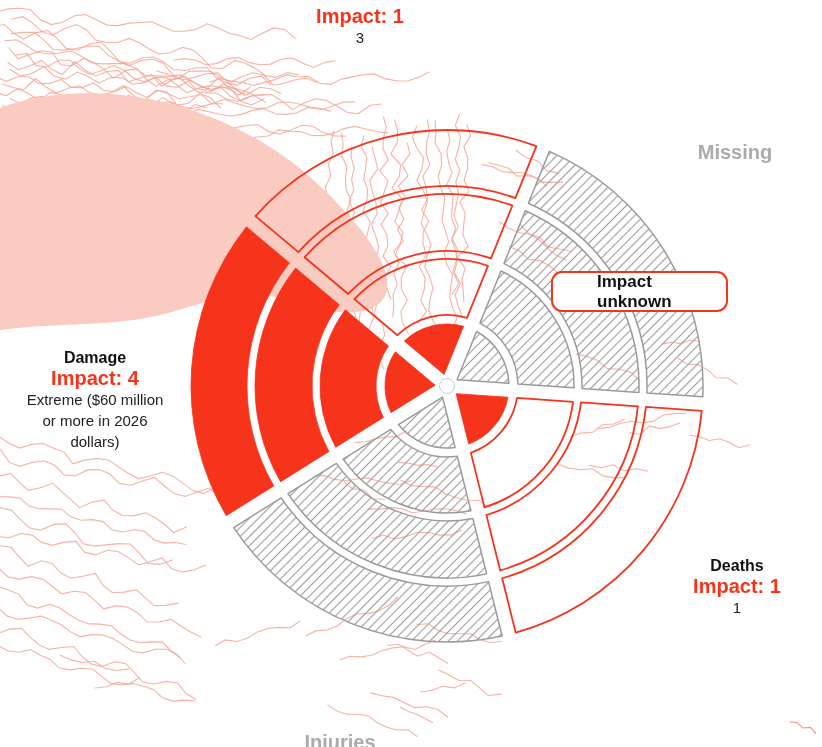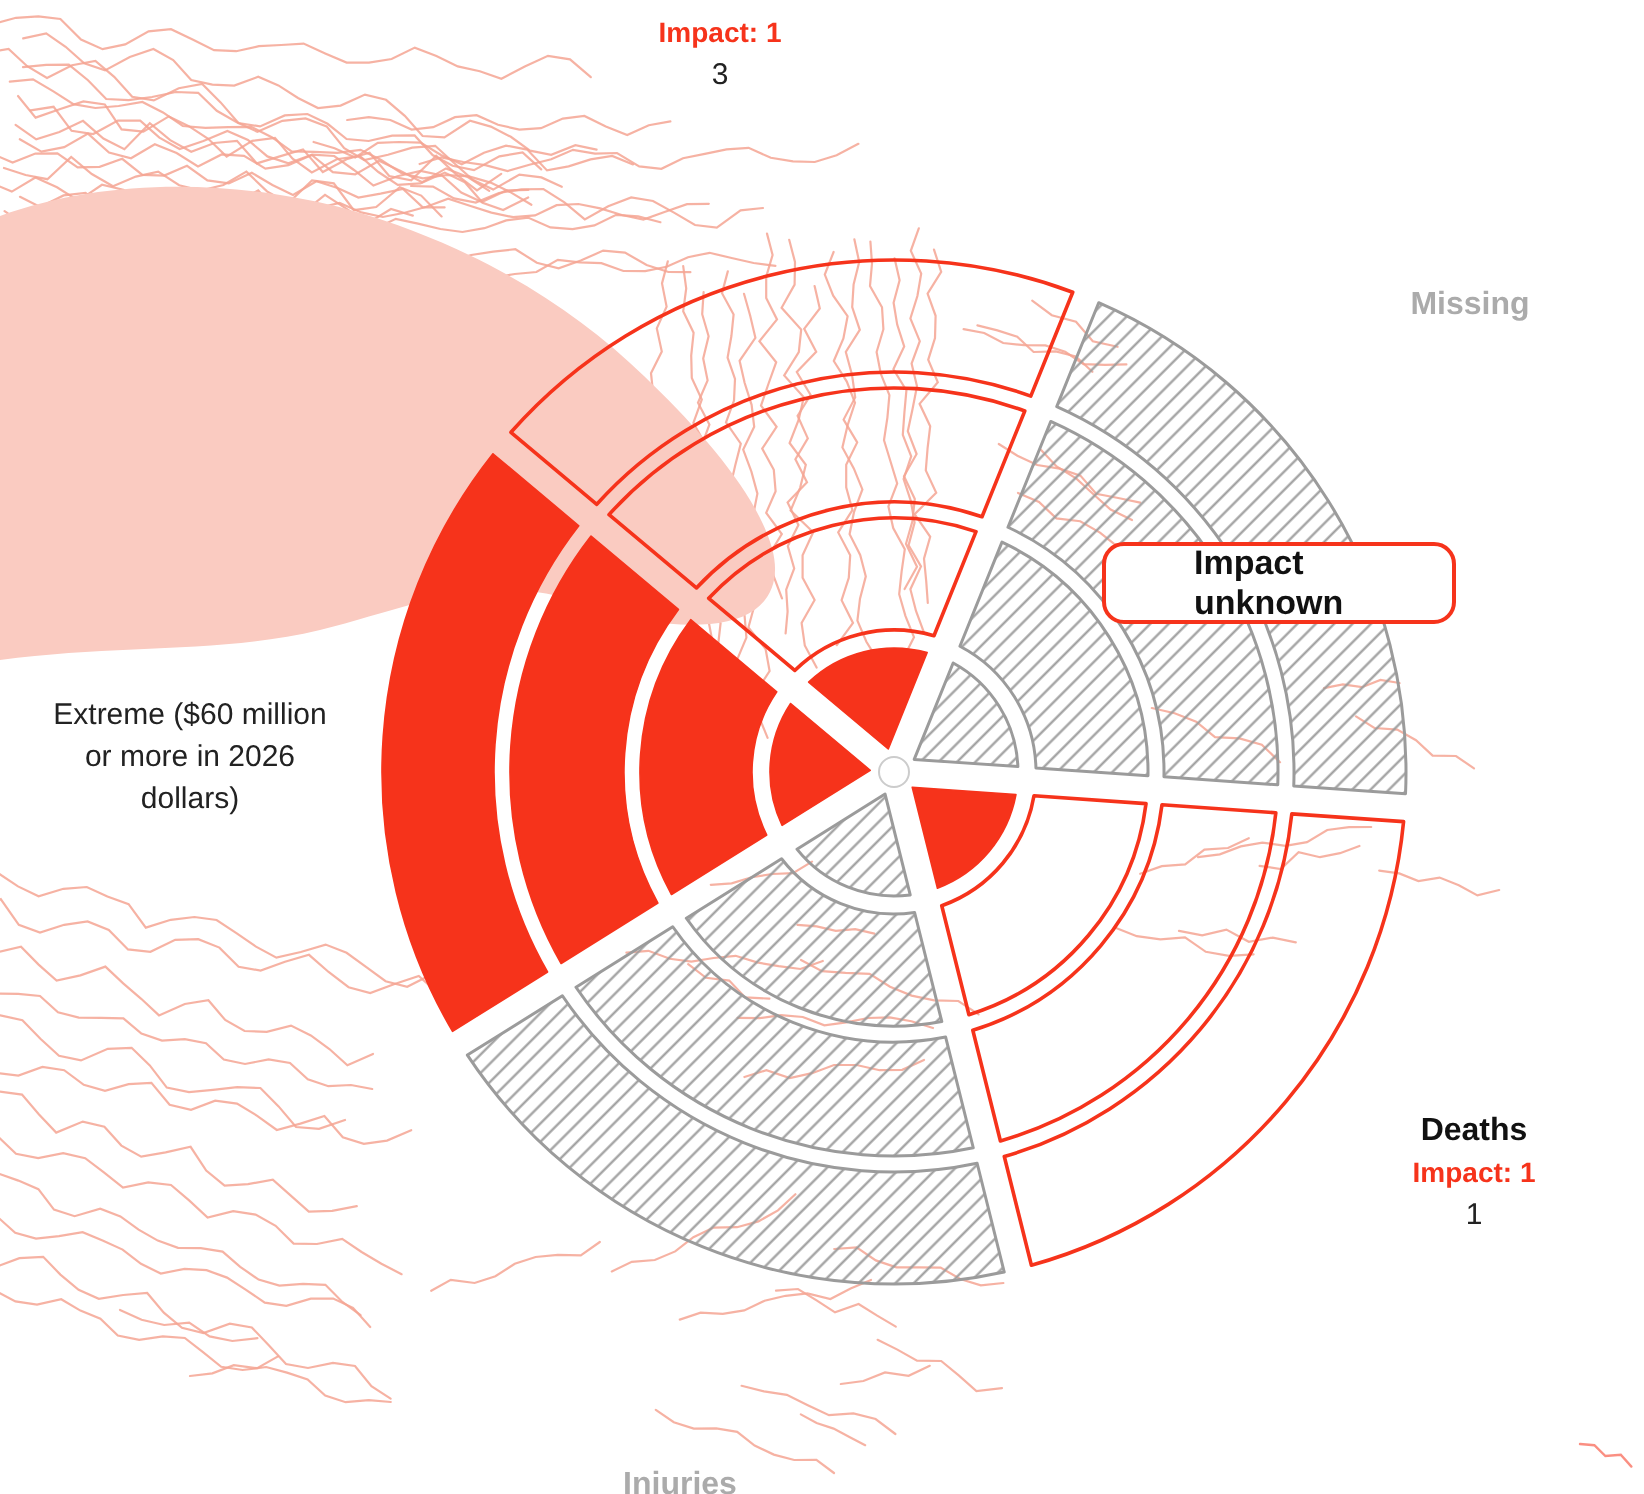--- a/index.html
+++ b/index.html
@@ -3,23 +3,23 @@
 <meta charset="utf-8">
 <style>
   html,body{margin:0;padding:0;}
   body{
     width:822px;height:747px;position:relative;overflow:hidden;background:#ffffff;
     font-family:"Liberation Sans",sans-serif;
   }
   #chart-svg{position:absolute;left:0;top:0;}
   .label-block{position:absolute;text-align:center;line-height:21px;pointer-events:none;}
   .label-title{font-size:16px;font-weight:bold;color:#111111;}
-  .label-impact{font-size:14px;font-weight:bold;color:#F6331B;}
+  .label-impact{font-size:20px;font-weight:bold;color:#F6331B;}
   .label-value{font-size:15px;font-weight:normal;color:#222222;}
-  .label-muted{font-size:16px;font-weight:bold;color:#ABABAB;}
+  .label-muted{font-size:20px;font-weight:bold;color:#ABABAB;}
   .pill{
     position:absolute;left:551px;top:271px;width:177px;height:41px;box-sizing:border-box;
     background:#ffffff;border:2px solid #F6331B;border-radius:11px;
     display:flex;align-items:center;justify-content:center;
     font-size:17px;font-weight:bold;color:#111111;cursor:pointer;padding-left:44px;
   }
 </style>
 </head>
 <body>
 
@@ -164,14 +164,16 @@
   <div class="label-title">Deaths</div>
   <div class="label-impact">Impact: 1</div>
   <div class="label-value">1</div>
 </div>
 
 <div class="label-block" style="left:270px;top:689px;width:140px;margin-top:43px;">
   <div class="label-muted">Injuries</div>
 </div>
 
 <div class="label-block" style="left:23px;top:347px;width:144px;">
+  <div class="label-title">Damage</div>
+  <div class="label-impact">Impact: 4</div>
   <div class="label-value">Extreme ($60 million or more in 2026 dollars)</div>
 </div>
 
 </body></html>

